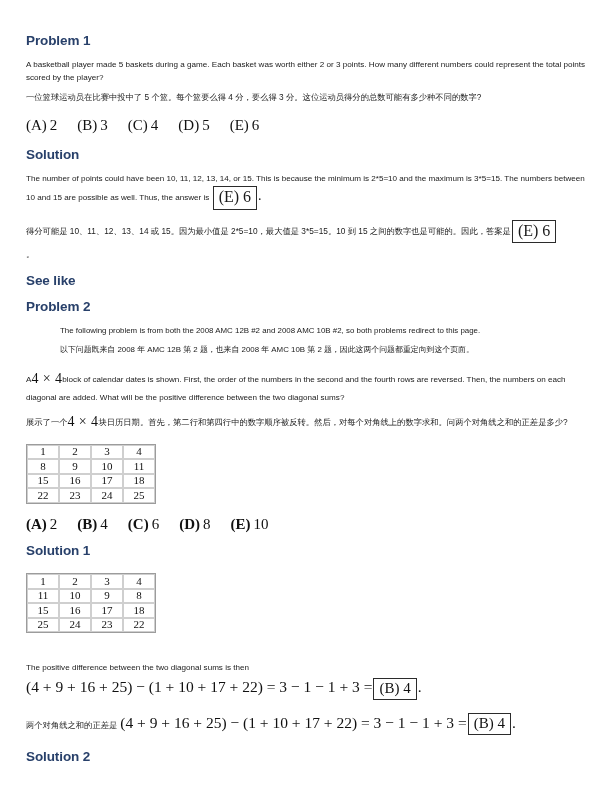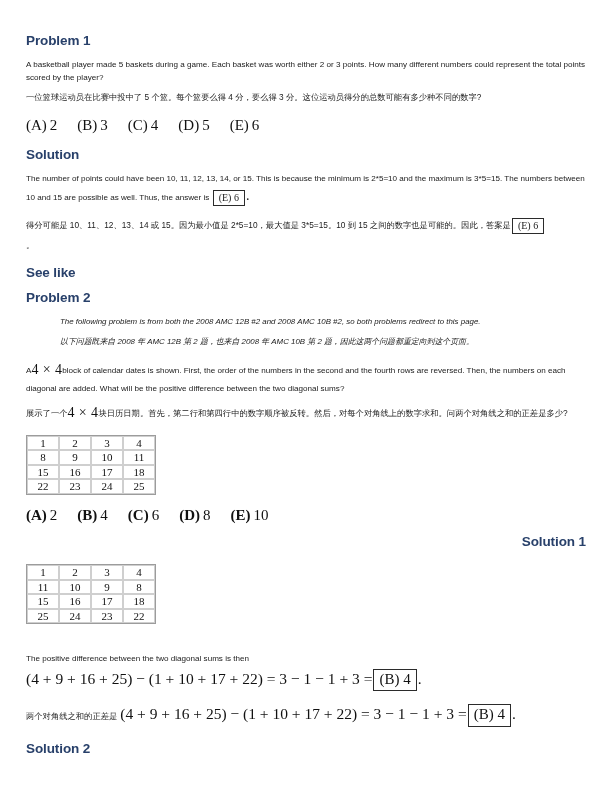--- a/index.html
+++ b/index.html
@@ -51,21 +51,20 @@
   p.body-text.cjk {
     font-size: 8.3px;
     line-height: 1.7;
   }
   .blockquote {
     margin: 6px 0 10px 0;
     padding-left: 34px;
   }
   .blockquote p {
     font-size: 7.9px;
-    font-style: italic;
     line-height: 1.85;
     margin: 0 0 5px 0;
     color: #1a1a1a;
   }
   
   .math {
     font-family: "Liberation Serif", "DejaVu Serif", serif;
     font-size: 14px;
     color: #111;
     letter-spacing: 0.4px;
@@ -113,21 +112,21 @@
     display: inline-block;
     border: 1px solid #2b2b2b;
     padding: 1px 5px 2px 5px;
     margin: 0 1px;
     font-family: "Liberation Serif", "DejaVu Serif", serif;
     line-height: 1.15;
     vertical-align: middle;
     background: #fff;
   }
   .boxed.ans-e {
-    font-size: 10px;
+    font-size: 16px;
   }
   .boxed.ans-b {
     font-size: 15px;
     font-weight: normal;
   }
   .inline-answer-wrap {
     white-space: nowrap;
   }
   table.grid {
     border-collapse: separate;
@@ -218,21 +217,21 @@
           <td>24</td>
           <td>25</td>
         </tr>
       </tbody>
     </table>
 
     <div class="choices bold">
       <span class="choice"><span class="lbl">(A)</span><span class="val">2</span></span><span class="choice"><span class="lbl">(B)</span><span class="val">4</span></span><span class="choice"><span class="lbl">(C)</span><span class="val">6</span></span><span class="choice"><span class="lbl">(D)</span><span class="val">8</span></span><span class="choice"><span class="lbl">(E)</span><span class="val">10</span></span>
     </div>
 
-    <h2 class="section" style="margin-top:6px;text-align:right;">Solution 1</h2>
+    <h2 class="section" style="margin-top:6px;">Solution 1</h2>
 
 
     <table class="grid" style="margin-top:14px;">
       <tbody>
         <tr>
           <td>1</td>
           <td>2</td>
           <td>3</td>
           <td>4</td>
         </tr>

